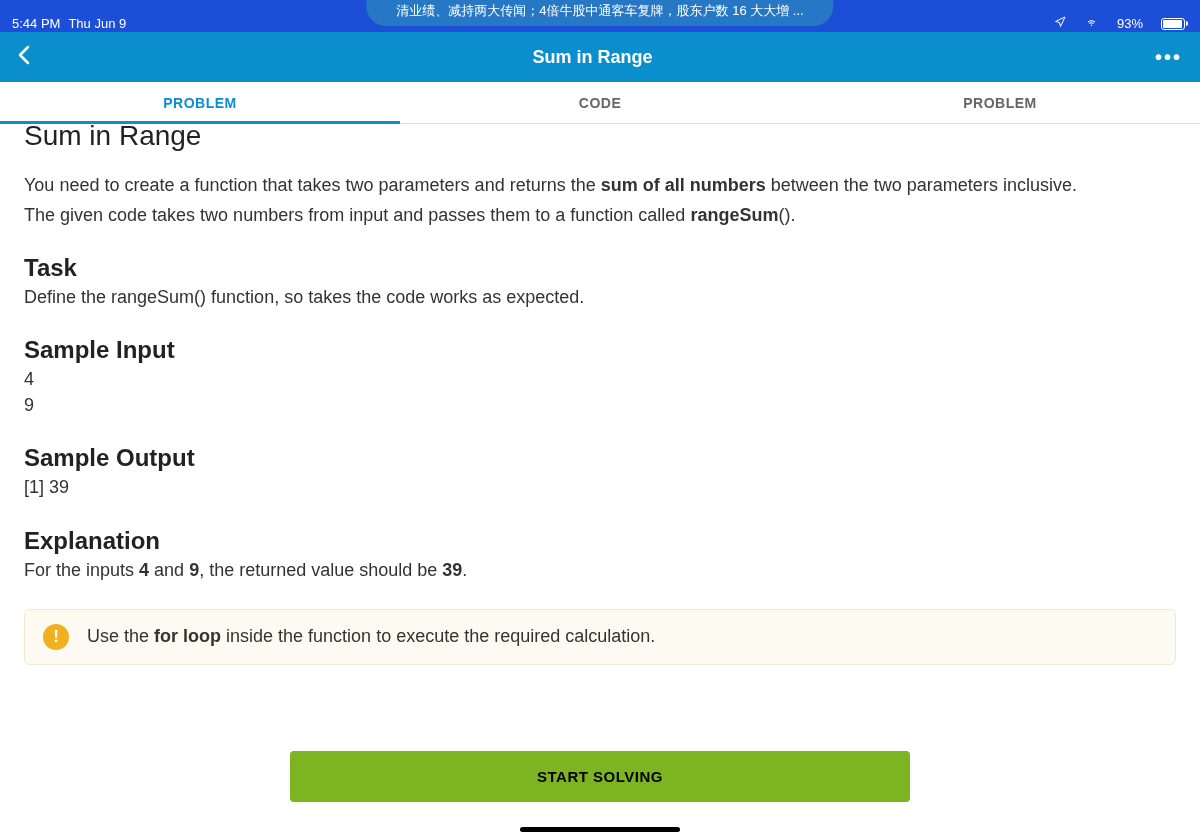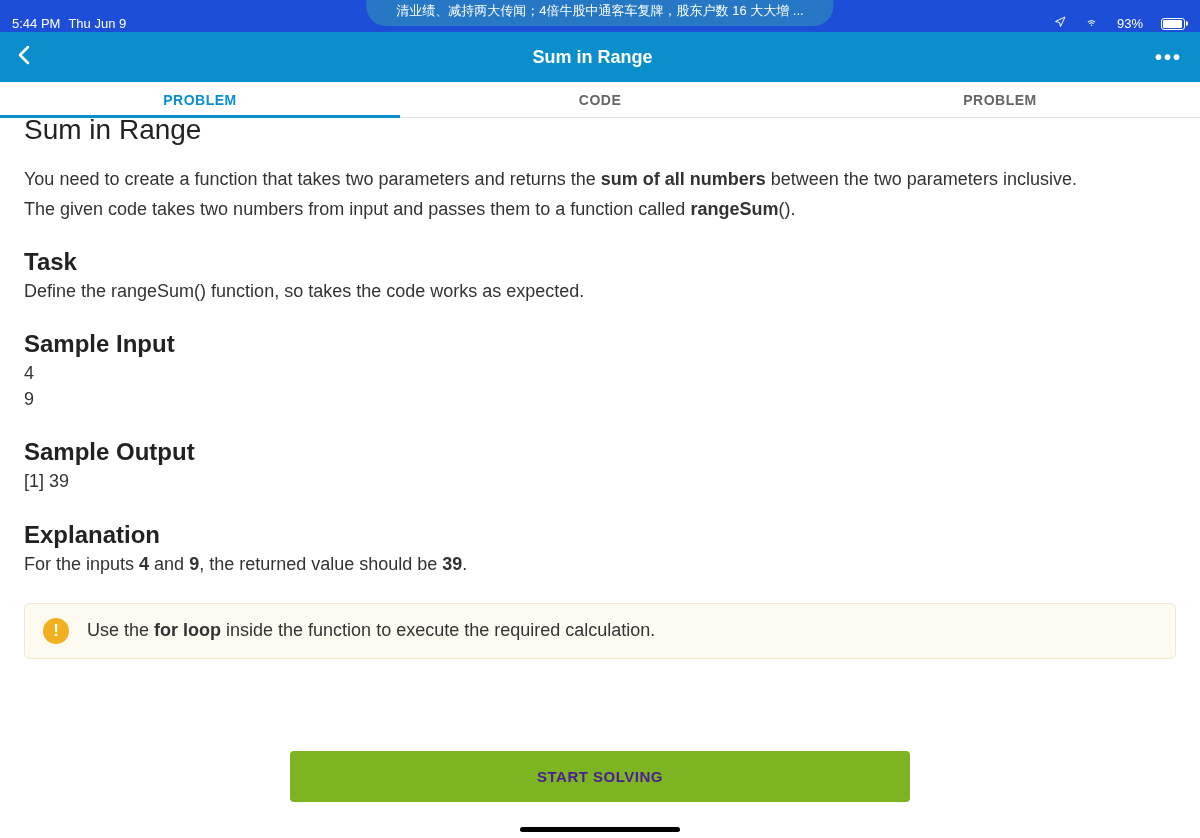--- a/index.html
+++ b/index.html
@@ -68,21 +68,21 @@
       width: 12px;
       height: 20px;
     }
     .more-dots {
       font-size: 20px;
       letter-spacing: 2px;
       font-weight: bold;
     }
     .tabs {
       display: flex;
-      height: 36px;
+      height: 42px;
       border-bottom: 1px solid #e0e0e0;
     }
     .tab {
       flex: 1;
       display: flex;
       align-items: center;
       justify-content: center;
       font-size: 14px;
       font-weight: 600;
       letter-spacing: 0.5px;
@@ -175,21 +175,21 @@
       height: 40px;
       background: linear-gradient(to bottom, rgba(255,255,255,0), rgba(255,255,255,1));
       pointer-events: none;
     }
     .cta-button {
       position: absolute;
       bottom: 36px;
       left: 290px;
       right: 290px;
       background: #7cb422;
-      color: #4c1d95;
+      color: #000000;
       font-size: 15px;
       font-weight: 600;
       letter-spacing: 0.5px;
       text-align: center;
       padding: 17px 0;
       border-radius: 4px;
       cursor: pointer;
     }
     .home-indicator {
       position: absolute;

